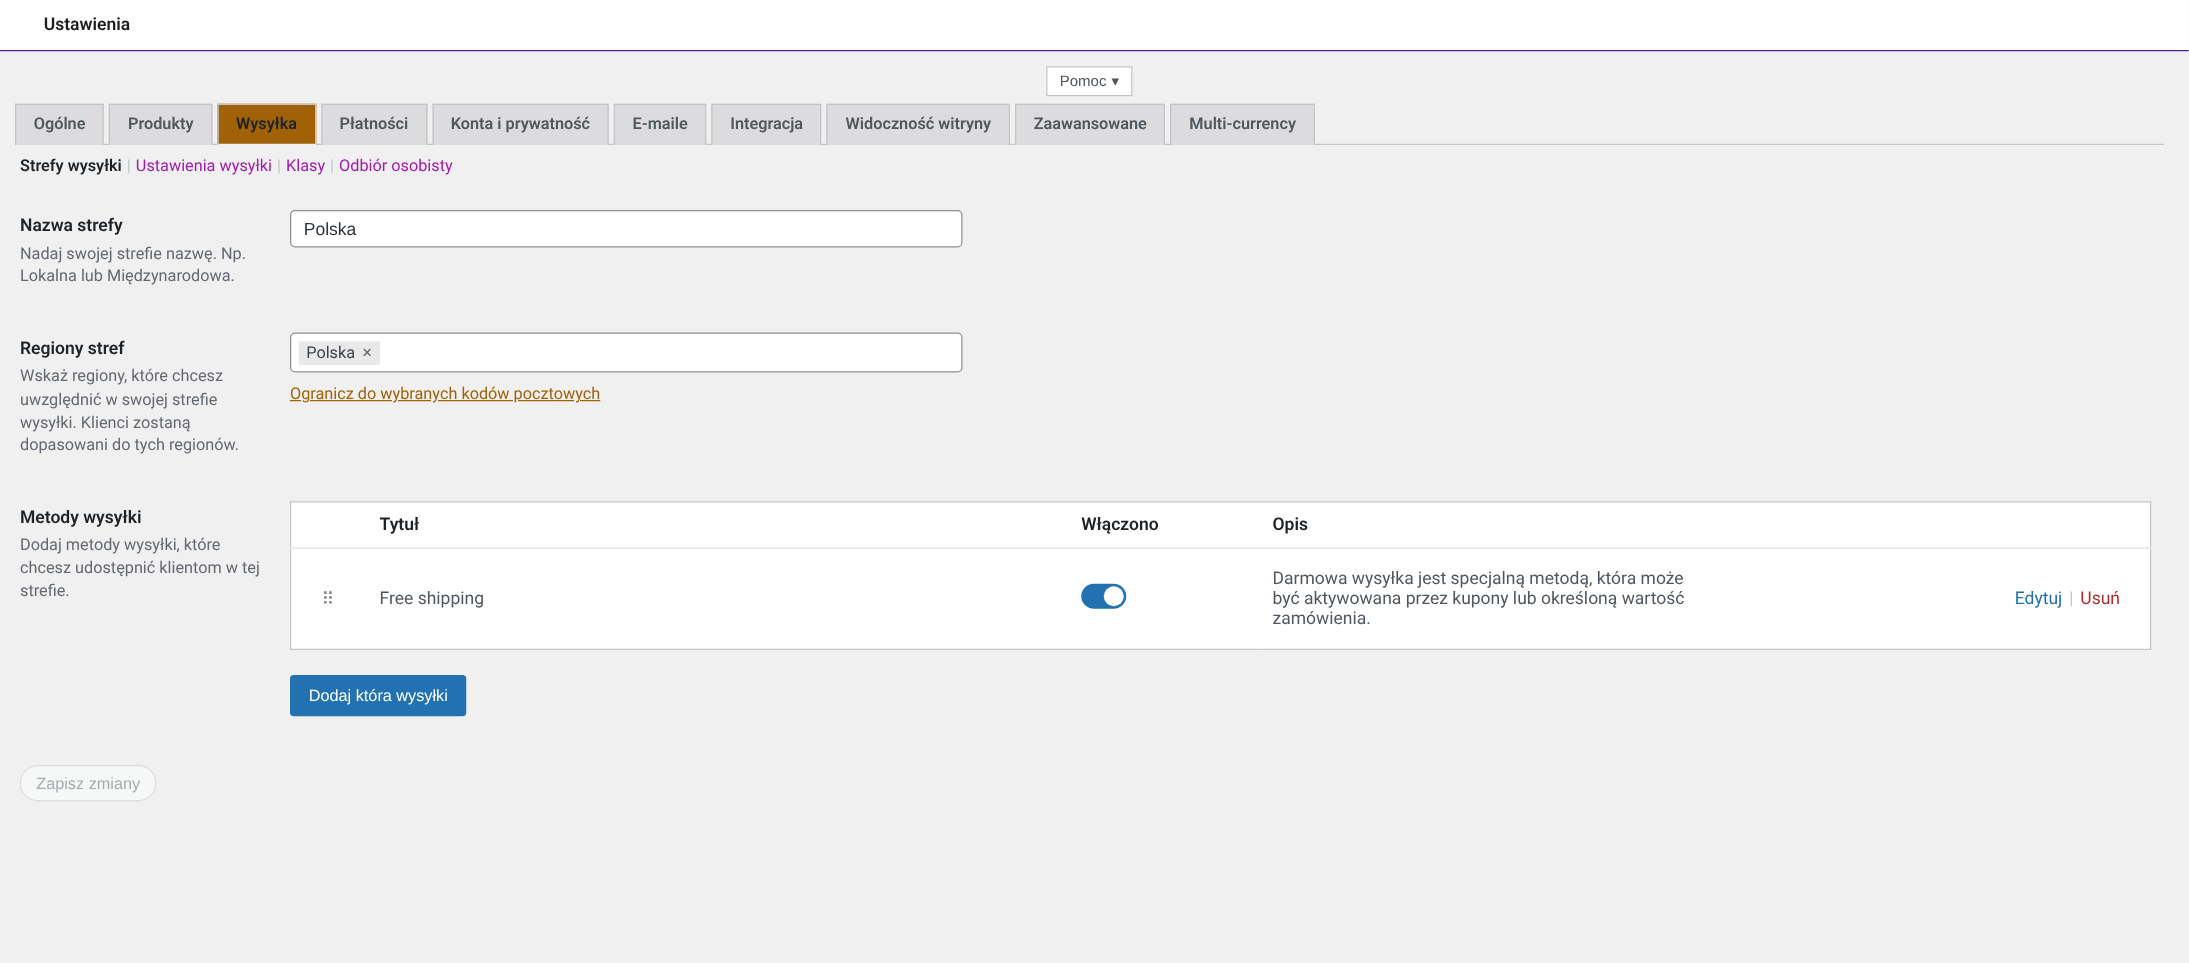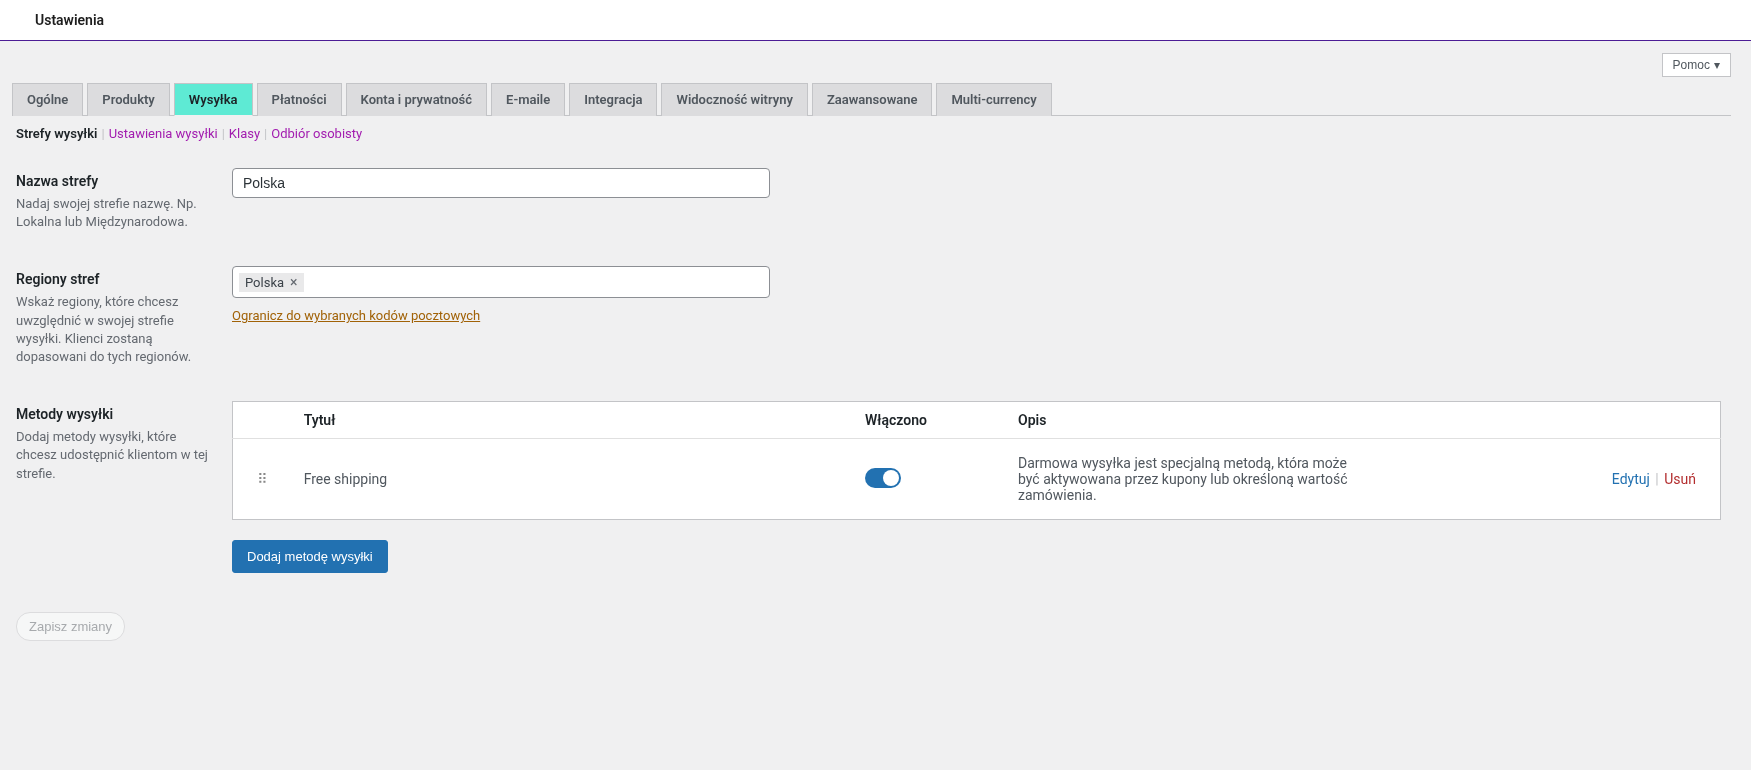--- a/index.html
+++ b/index.html
@@ -6,26 +6,26 @@
     body { font-family: -apple-system, BlinkMacSystemFont, "Segoe UI", Roboto, sans-serif; font-size: 13px; color: #3c434a; background: #f0f0f1; }
     
     .top-bar { background: #fff; display: flex; justify-content: space-between; align-items: center; padding: 12px 25px 12px 35px; border-bottom: 1px solid #4c1d95; }
     .top-bar-title { font-size: 14px; font-weight: 600; color: #1e1e1e; }
     .top-bar-right { display: flex; gap: 30px; }
     .top-bar-item { display: flex; flex-direction: column; align-items: center; gap: 2px; font-size: 11px; color: #50575e; cursor: pointer; }
     .top-bar-icon { position: relative; }
     .red-dot { position: absolute; top: -2px; right: -4px; width: 6px; height: 6px; background: #d63638; border-radius: 50%; }
     
     .content-wrap { padding: 12px 20px 20px 12px; }
-    .help-row { display: flex; justify-content: flex-end; margin-bottom: 6px; }
+    .help-row { display: flex; justify-content: center; margin-bottom: 6px; }
     .help-btn { background: #fff; border: 1px solid #c3c4c7; padding: 4px 10px; font-size: 12px; color: #50575e; cursor: pointer; display: flex; align-items: center; gap: 4px; }
     
     .nav-tabs { display: flex; border-bottom: 1px solid #c3c4c7; margin: 0; }
     .nav-tab { background: #dcdcde; border: 1px solid #c3c4c7; border-bottom: none; margin: 0 4px -1px 0; padding: 8px 14px; font-size: 13px; font-weight: 600; color: #50575e; cursor: pointer; white-space: nowrap; }
-    .nav-tab.active { background: #5eead4; border-bottom: 1px solid #f0f0f1; color: #1d2327; }
+    .nav-tab.active { background: #a16207; border-bottom: 1px solid #f0f0f1; color: #1d2327; }
     
     .sub-nav { padding: 10px 0 12px 4px; font-size: 13px; }
     .sub-nav a { color: #a21caf; text-decoration: none; }
     .sub-nav .current { color: #1d2327; font-weight: 600; }
     .sub-nav .sep { color: #c3c4c7; margin: 0 4px; }
     
     .breadcrumb { padding: 8px 0 20px 4px; font-size: 18px; font-weight: 400; }
     .breadcrumb a { color: #2271b1; text-decoration: underline; font-weight: 600; }
     .breadcrumb .sep { margin: 0 6px; color: #1d2327; font-weight: 600; }
     .breadcrumb .current { color: #1d2327; font-weight: 600; }
@@ -145,20 +145,20 @@
     <td class="col-enabled"><span class="toggle"></span></td>
     <td>Darmowa wysyłka jest specjalną metodą, która może być aktywowana przez kupony lub określoną wartość zamówienia.</td>
     <td class="col-actions row-actions">
       <a href="#">Edytuj</a>
       <span class="sep">|</span>
       <a href="#" class="delete">Usuń</a>
     </td>
                 </tr>
               </tbody>
         </table>
-        <button class="btn-primary">Dodaj metodę wysyłki</button>
+        <button class="btn-primary">Dodaj która wysyłki</button>
       </td>
     </tr>
   </tbody>
     </table>
   
   <button class="btn-disabled" disabled="">Zapisz zmiany</button>
 </div>
 
 </body></html>

